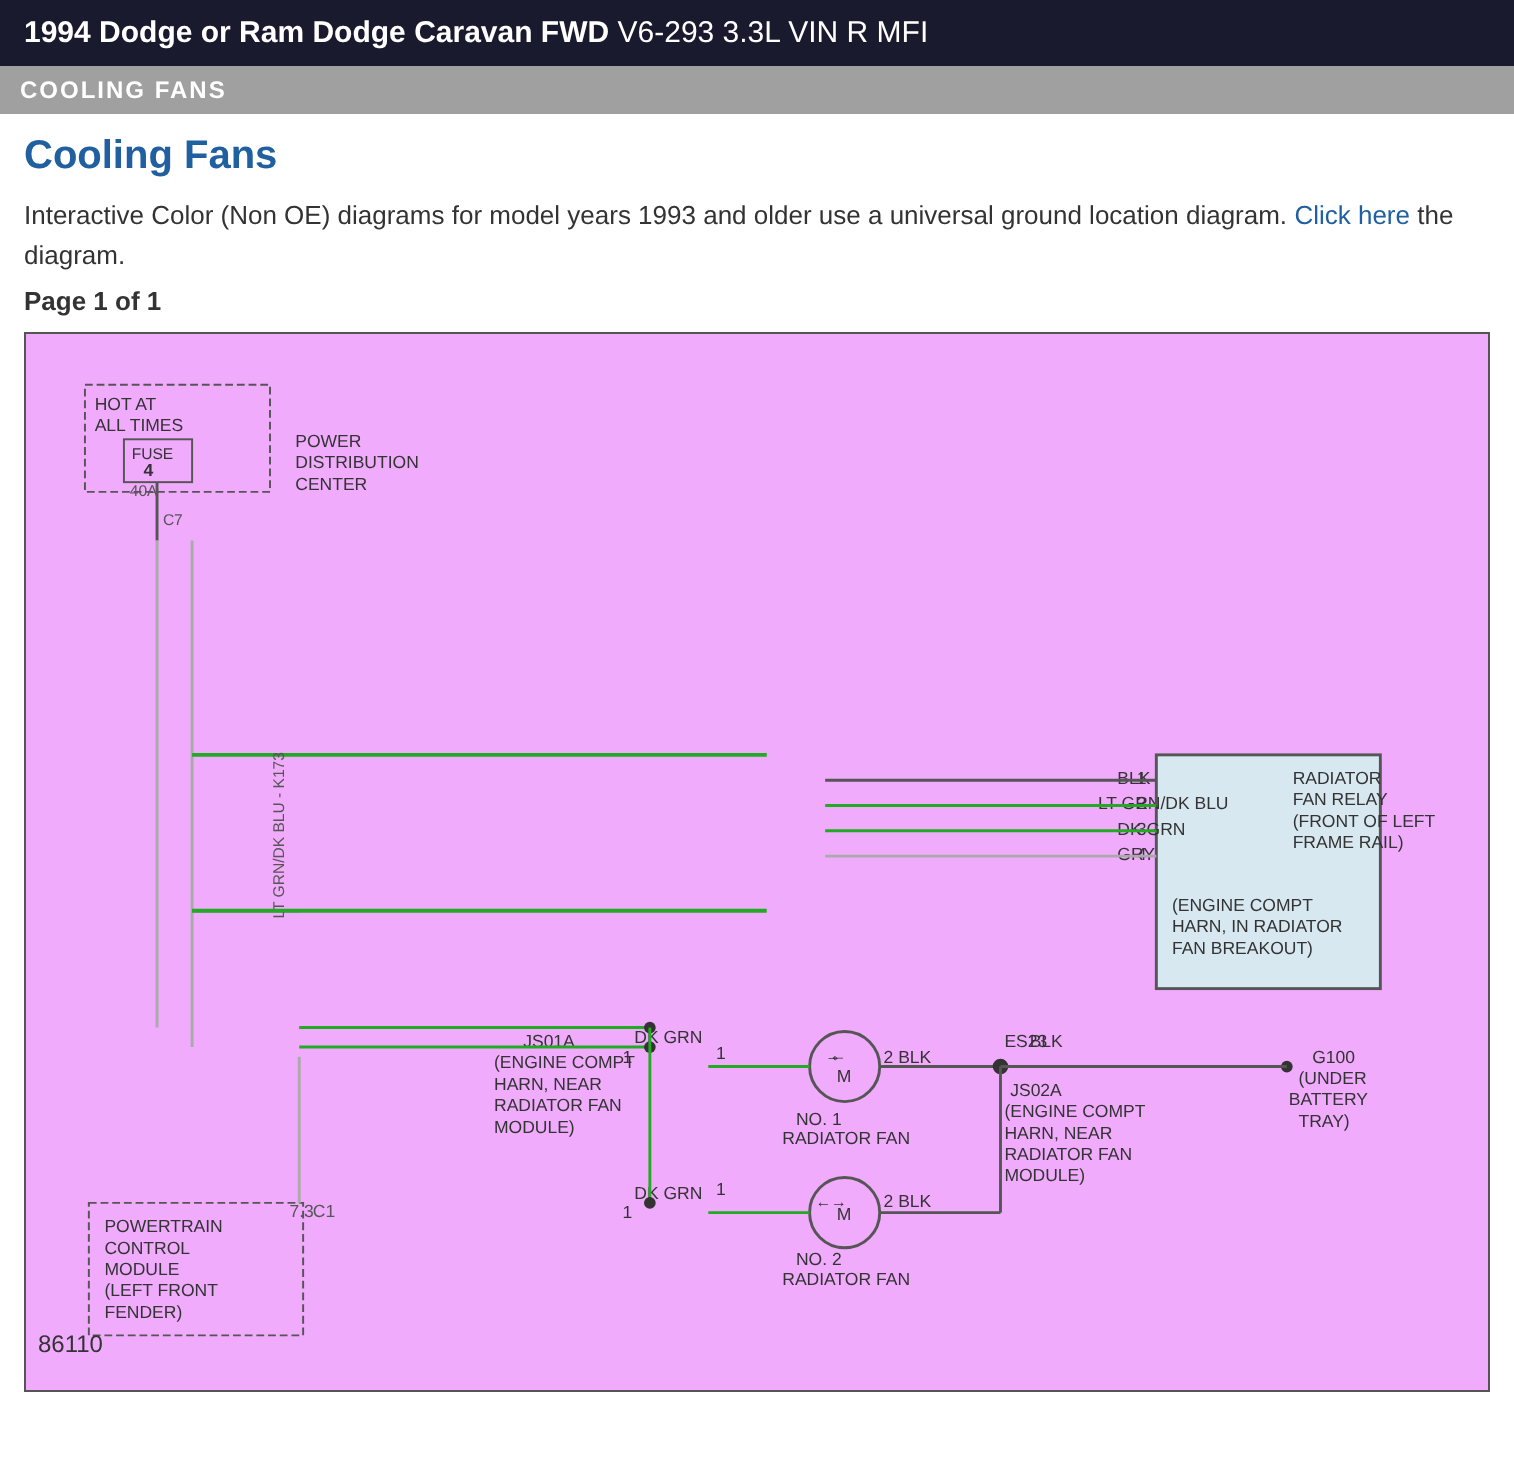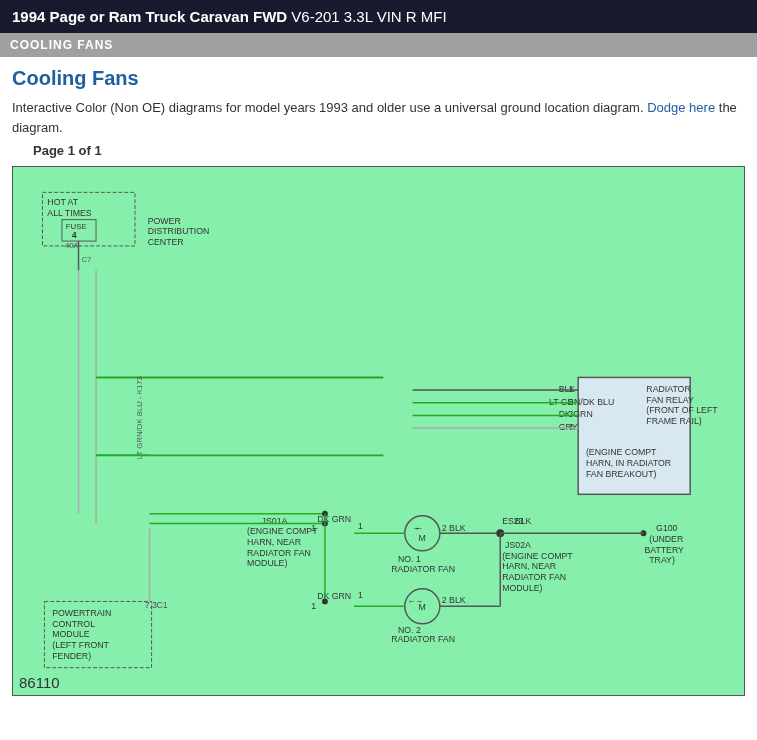--- a/index.html
+++ b/index.html
@@ -43,68 +43,67 @@
 
     .info-text a {
       color: #2060a0;
       text-decoration: none;
     }
 
     .page-count {
       font-size: 13px;
       font-weight: bold;
       margin-bottom: 8px;
-      margin-left: 21px;
     }
 
     .diagram-container {
       border: 1px solid #555;
-      background: #86efac;
+      background: #f0abfc;
       padding: 10px;
       position: relative;
       height: 530px;
       overflow: hidden;
     }
 
     
     .diagram-svg {
       width: 100%;
       height: 100%;
     }
 
     .diagram-number {
       position: absolute;
-      bottom: 4px;
+      bottom: 16px;
       left: 6px;
-      font-size: 15px;
+      font-size: 12px;
       color: #333;
     }
   </style>
 </head>
 <body>
 
 <div class="title-bar">
   <span>1994</span>
-  <span>Page or Ram Truck</span>
+  <span>Dodge or Ram Dodge</span>
   <span>Caravan FWD</span>
-  <span class="light">V6-201 3.3L VIN R MFI</span>
+  <span class="light">V6-293 3.3L VIN R MFI</span>
 </div>
 
 <div class="section-header">
   <span>COOLING FANS</span>
 </div>
 
 <div class="content-area">
   <div class="page-heading">
     <span>Cooling Fans</span>
   </div>
 
   <div class="info-text">
     <span>Interactive Color (Non OE) diagrams for model years 1993 and older use a universal ground location diagram.</span>
-    <a href="#">Dodge here</a>
+    <a href="#">Click here</a>
     <span>the diagram.</span>
   </div>
 
   <div class="page-count">
     <span>Page 1 of 1</span>
   </div>
 
   <div class="diagram-container">
     <svg class="diagram-svg" viewBox="0 0 730 510" xmlns="http://www.w3.org/2000/svg" font-family="Arial, sans-serif" font-size="10">
 

